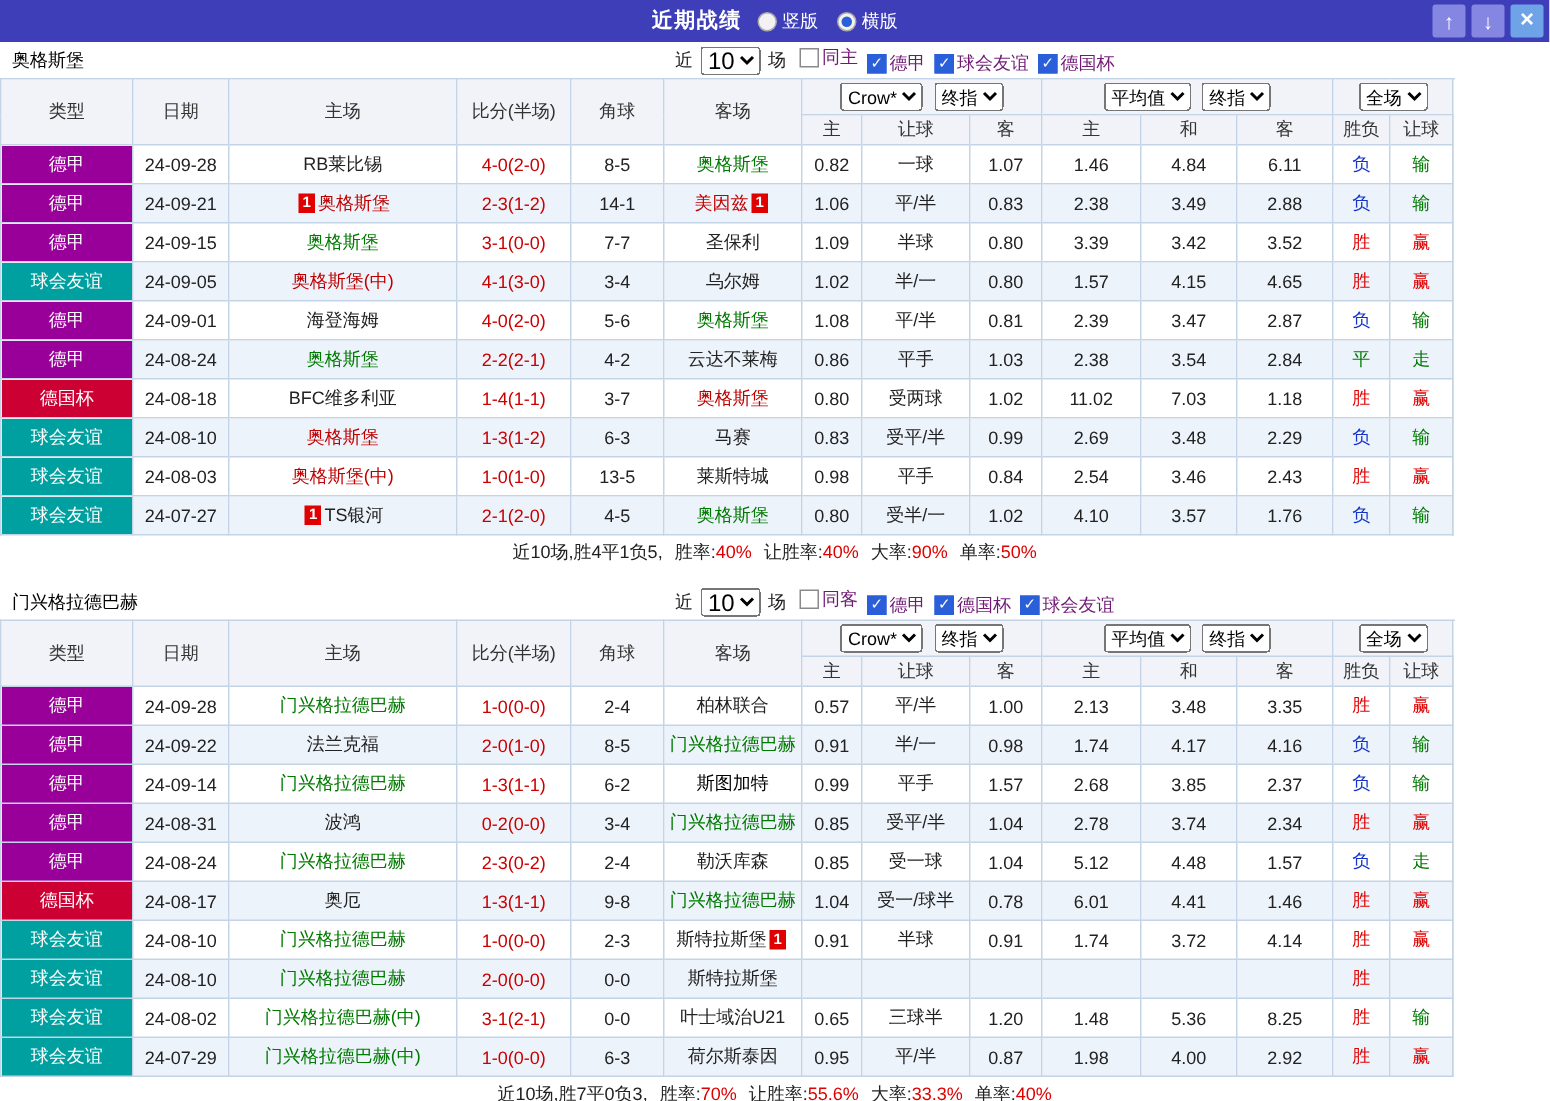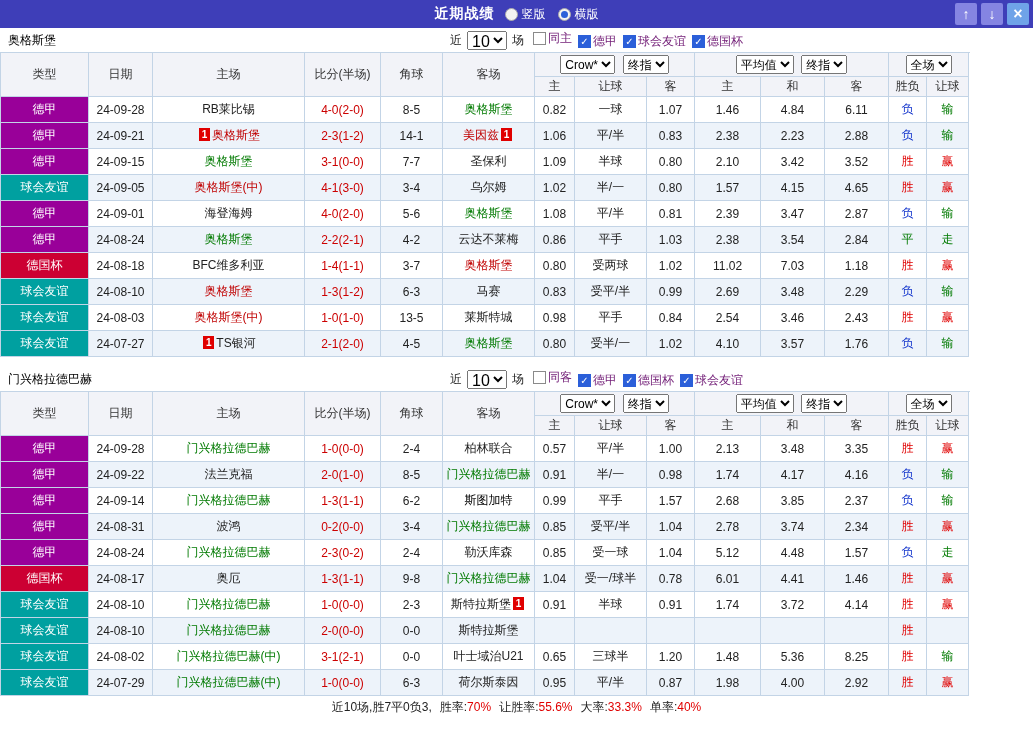--- a/index.html
+++ b/index.html
@@ -174,37 +174,37 @@
           <td class="league" style="background: rgb(153, 0, 153);">德甲</td>
           <td>24-09-21</td>
           <td><span class="card">1</span><span style="color: rgb(192, 0, 0);">奥格斯堡</span></td>
           <td class="score">2-3(1-2)</td>
           <td>14-1</td>
           <td><span style="color: rgb(192, 0, 0);">美因兹</span><span class="card">1</span></td>
           <td>1.06</td>
           <td>平/半</td>
           <td>0.83</td>
           <td>2.38</td>
-          <td>2.23</td>
+          <td>3.49</td>
           <td>2.88</td>
           <td style="color: rgb(17, 51, 204);">负</td>
           <td style="color: rgb(0, 122, 0);">输</td>
           <td style="color: rgb(224, 0, 0);">大</td>
         </tr>
         <tr>
           <td class="league" style="background: rgb(153, 0, 153);">德甲</td>
           <td>24-09-15</td>
           <td><span style="color: rgb(0, 122, 0);">奥格斯堡</span></td>
           <td class="score">3-1(0-0)</td>
           <td>7-7</td>
           <td><span style="color: rgb(34, 34, 34);">圣保利</span></td>
           <td>1.09</td>
           <td>半球</td>
           <td>0.80</td>
-          <td>2.10</td>
+          <td>3.39</td>
           <td>3.42</td>
           <td>3.52</td>
           <td style="color: rgb(224, 0, 0);">胜</td>
           <td style="color: rgb(224, 0, 0);">赢</td>
           <td style="color: rgb(224, 0, 0);">大</td>
         </tr>
         <tr>
           <td class="league" style="background: rgb(0, 160, 160);">球会友谊</td>
           <td>24-09-05</td>
           <td><span style="color: rgb(192, 0, 0);">奥格斯堡(中)</span></td>
@@ -318,20 +318,24 @@
           <td>1.02</td>
           <td>4.10</td>
           <td>3.57</td>
           <td>1.76</td>
           <td style="color: rgb(17, 51, 204);">负</td>
           <td style="color: rgb(0, 122, 0);">输</td>
           <td style="color: rgb(224, 0, 0);">大</td>
         </tr>
       </tbody>
   </table>
+  <div class="summary">
+    <span>近10场,胜4平1负5,</span>
+    <span><span class="slabel">胜率:</span><span class="val">40%</span><span class="slabel">让胜率:</span><span class="val">40%</span><span class="slabel">大率:</span><span class="val">90%</span><span class="slabel">单率:</span><span class="val">50%</span></span>
+  </div>
 </div>
 
 <div class="gap"></div>
 
 <div class="section">
   <div class="section-header">
     <span class="team-name">门兴格拉德巴赫</span>
     <div class="filters">
       <span>近</span>
       <select class="sel"><option>10</option></select>

